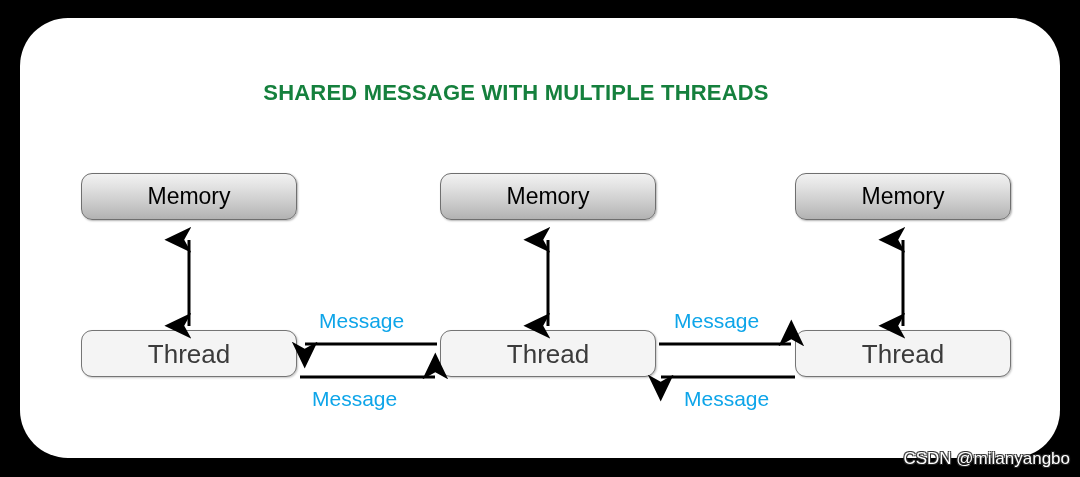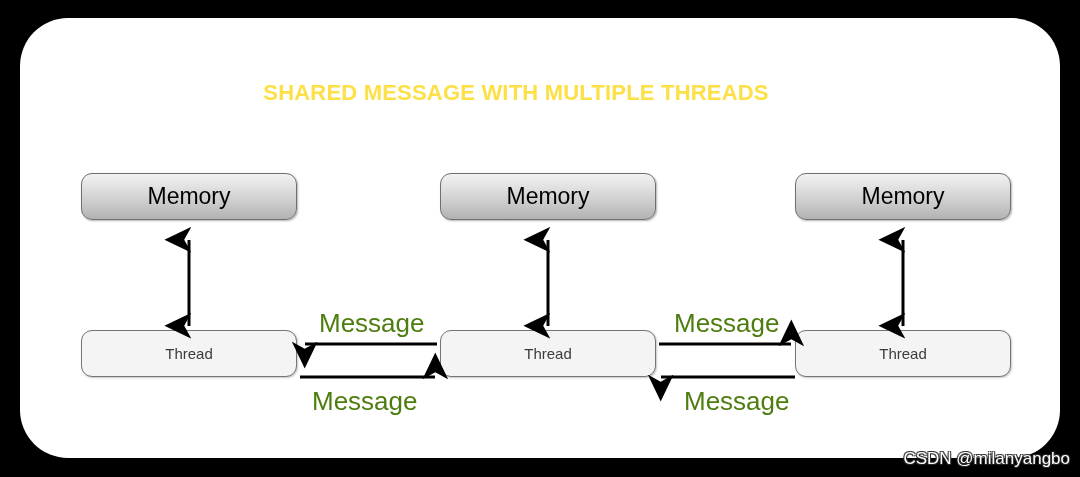--- a/index.html
+++ b/index.html
@@ -35,21 +35,21 @@
   }
 
   .title {
     position: absolute;
     left: 0;
     top: 80px;
     width: 1032px;
     text-align: center;
     font-size: 22px;
     font-weight: bold;
-    color: #fde047;
+    color: #15803d;
     letter-spacing: 0.2px;
     font-family: "Liberation Sans", sans-serif;
   }
 
   
   .node {
     position: absolute;
     width: 216px;
     height: 47px;
     box-sizing: border-box;
@@ -68,21 +68,21 @@
     font-size: 23px;
     color: #000000;
   }
 
   .thread-box {
     background: #f4f4f4;
     border: 1.5px solid #757575;
     box-shadow: 1px 1px 2px rgba(0,0,0,0.22);
   }
   .thread-box .label {
-    font-size: 15px;
+    font-size: 26px;
     color: #3b3b3b;
   }
 
   .label {
     font-family: "Liberation Sans", sans-serif;
     line-height: 1;
     user-select: none;
   }
 
   
@@ -99,22 +99,22 @@
     left: 0;
     top: 0;
     width: 1080px;
     height: 477px;
     pointer-events: none;
   }
 
   
   .msg {
     position: absolute;
-    font-size: 26px;
-    color: #4d7c0f;
+    font-size: 21px;
+    color: #0ea5e9;
     font-family: "Liberation Sans", sans-serif;
     white-space: nowrap;
     line-height: 1;
   }
   .msg-a { left: 319px; top: 310px; }
   .msg-b { left: 312px; top: 388px; }
   .msg-c { left: 674px; top: 310px; }
   .msg-d { left: 684px; top: 388px; }
 
   

